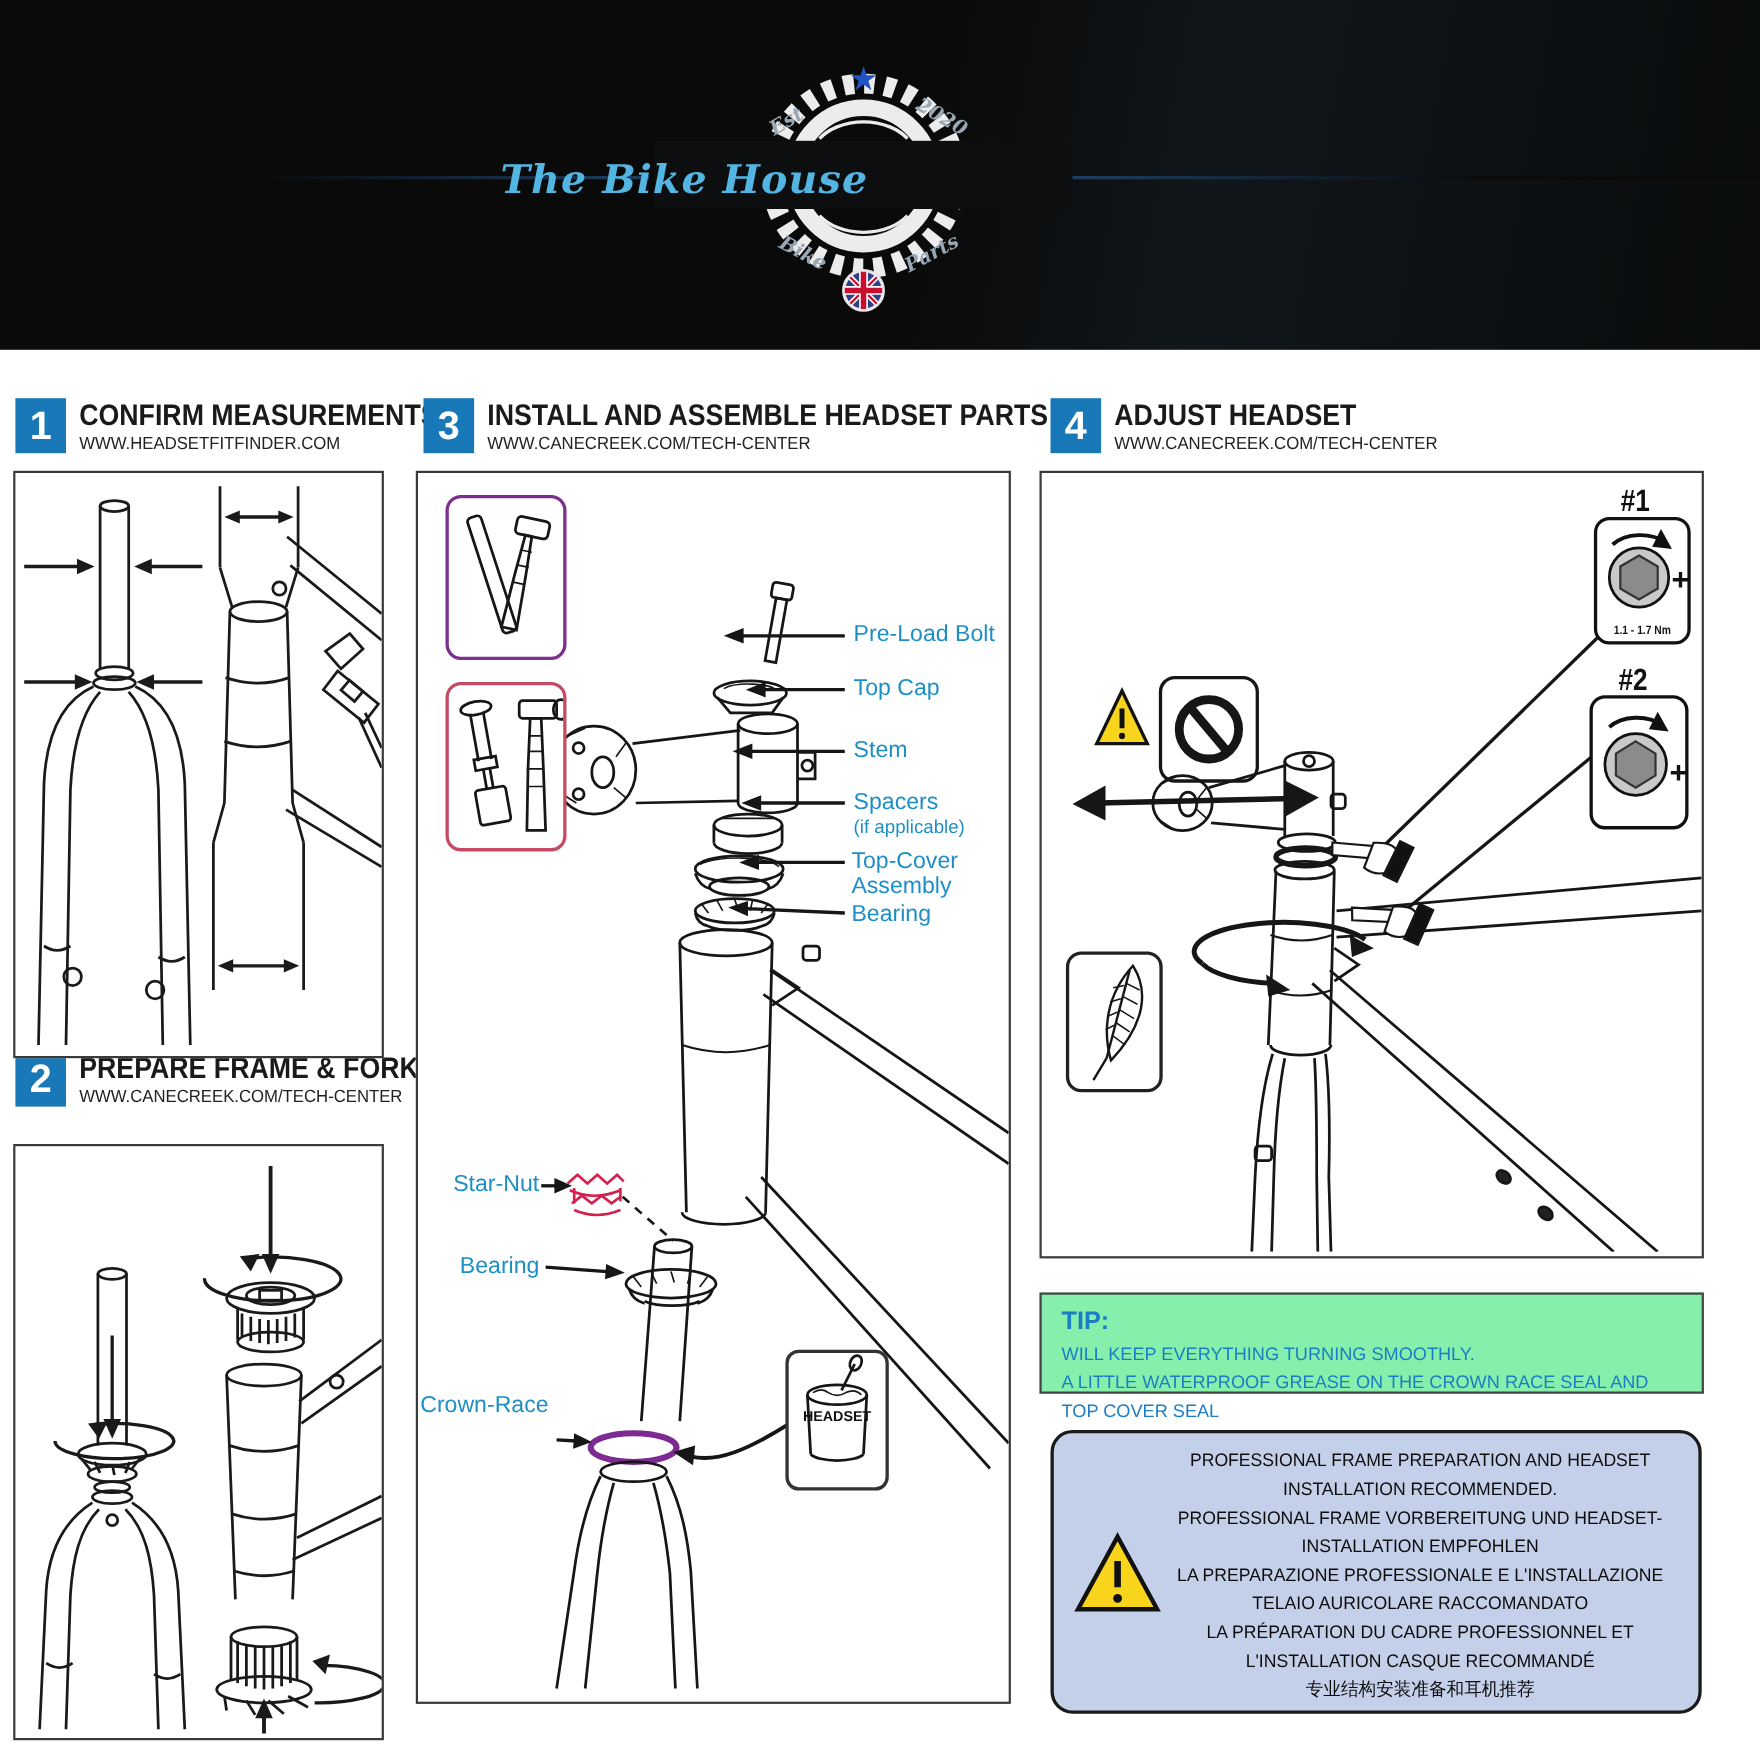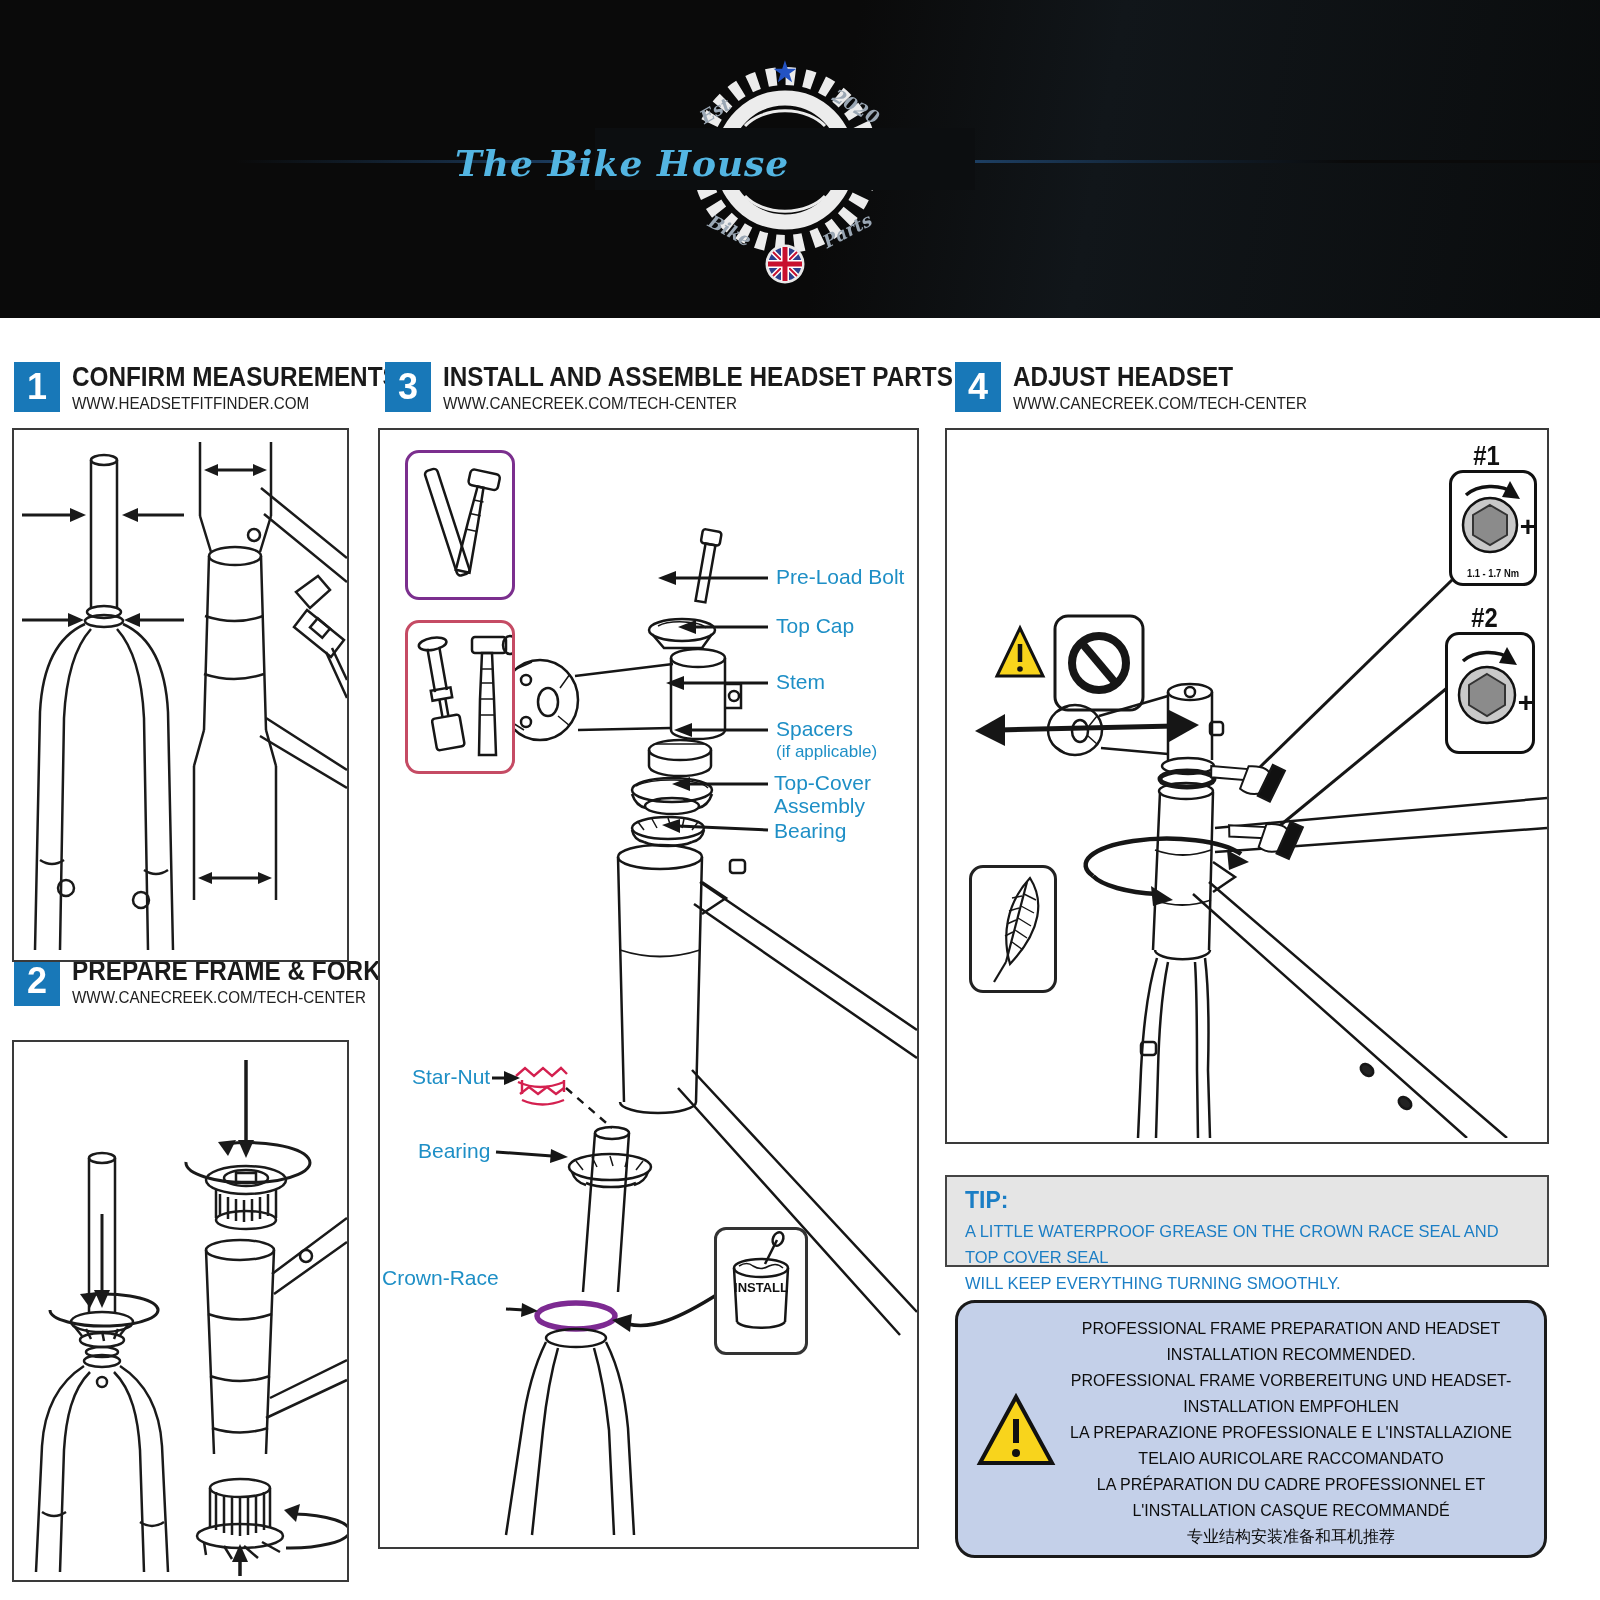--- a/index.html
+++ b/index.html
@@ -40,21 +40,21 @@
               font-size:13px;font-weight:bold;color:#111;}
   
   .hash{position:absolute;font-size:28px;font-weight:bold;color:#111;
         transform:scaleX(.85);}
   .torque-box{position:absolute;border:3px solid #111;border-radius:14px;background:#fff;}
   .torque-plus{position:absolute;right:-2px;top:38px;font-size:28px;font-weight:bold;color:#111;}
   .torque-val{position:absolute;left:0;right:0;bottom:4px;text-align:center;
               font-size:11px;font-weight:bold;color:#111;transform:scaleX(.85);white-space:nowrap;}
   .icon-box{position:absolute;border:3px solid #222;border-radius:14px;background:#fff;}
   
-  .tip-box{position:absolute;border:2px solid #444;background:#e5e5e5;padding:10px 18px;}
+  .tip-box{position:absolute;border:2px solid #444;background:#86efac;padding:10px 18px;}
   .tip-head{color:#1b7ec5;font-size:23px;font-weight:bold;margin-bottom:4px;}
   .tip-line{color:#1b7ec5;font-size:16.5px;line-height:26px;font-weight:500;}
   .warn-box{position:absolute;background:#c4d0e9;border:3px solid #1a1a1a;border-radius:20px;}
   .warn-text{position:absolute;left:108px;top:12px;right:14px;text-align:center;}
   .warn-line{font-size:16.5px;line-height:26px;color:#0d0d0d;font-weight:500;
              transform:scaleX(.97);transform-origin:left;white-space:nowrap;}
   svg{display:block;}
 </style>
 </head>
 <body>
@@ -393,21 +393,21 @@
 
     <div class="grease-box" style="left:334px;top:797px;width:88px;height:122px;">
       <svg width="88" height="122" viewBox="0 0 88 122" fill="none" stroke="#161616" stroke-width="2.5">
         <path d="M60 10 L48 34"></path>
           <ellipse cx="61" cy="9" rx="5" ry="7" transform="rotate(25 61 9)"></ellipse>
         <ellipse cx="44" cy="38" rx="27" ry="9"></ellipse>
         <path d="M22 36 q8 -5 14 0 q8 5 16 0 q8 -4 14 2" stroke-width="1.5"></path>
         <path d="M17 38 L20 92 M71 38 L68 92"></path>
         <path d="M20 92 a25 8 0 0 0 48 0"></path>
       </svg>
-      <div class="grease-txt">INSTALL</div>
+      <div class="grease-txt">HEADSET</div>
     </div>
   </div>
 
   <div class="panel" style="left:945px;top:428px;width:600px;height:712px;">
     <svg width="600" height="708" viewBox="0 0 600 708" style="position:absolute;left:0;top:0;" fill="none" stroke="#161616" stroke-width="2.5">
 
       <path d="M505 150 L312 338" stroke-width="3"></path>
       <path d="M500 258 L330 398" stroke-width="3"></path>
 
       <path d="M268 398 L600 368 M268 422 L600 398"></path>
@@ -501,22 +501,22 @@
         <polygon points="69,30 59,12 51,28" fill="#111"></polygon>
         <circle cx="39" cy="60" r="28" fill="#c9c9c9" stroke="#111" stroke-width="2.5"></circle>
         <polygon points="39,39 57,50 57,70 39,81 21,70 21,50" fill="#8b8b8b" stroke="#333" stroke-width="2"></polygon>
       </svg>
       <div class="torque-plus" style="top:52px;">+</div>
     </div>
   </div>
 
   <div class="tip-box" style="left:945px;top:1175px;width:564px;height:68px;">
     <div class="tip-head">TIP:</div>
+    <div class="tip-line">WILL KEEP EVERYTHING TURNING SMOOTHLY.</div>
     <div class="tip-line">A LITTLE WATERPROOF GREASE ON THE CROWN RACE SEAL AND TOP COVER SEAL</div>
-    <div class="tip-line">WILL KEEP EVERYTHING TURNING SMOOTHLY.</div>
   </div>
 
   <div class="warn-box" style="left:955px;top:1300px;width:586px;height:252px;">
     <svg width="80" height="80" viewBox="0 0 80 80" style="position:absolute;left:18px;top:88px;">
       <polygon points="40,6 76,72 4,72" fill="#f8d41c" stroke="#111" stroke-width="4"></polygon>
       <line x1="40" y1="28" x2="40" y2="52" stroke="#111" stroke-width="6"></line>
       <circle cx="40" cy="62" r="4" fill="#111"></circle>
     </svg>
     <div class="warn-text">
       <div class="warn-line">PROFESSIONAL FRAME PREPARATION AND HEADSET</div>

